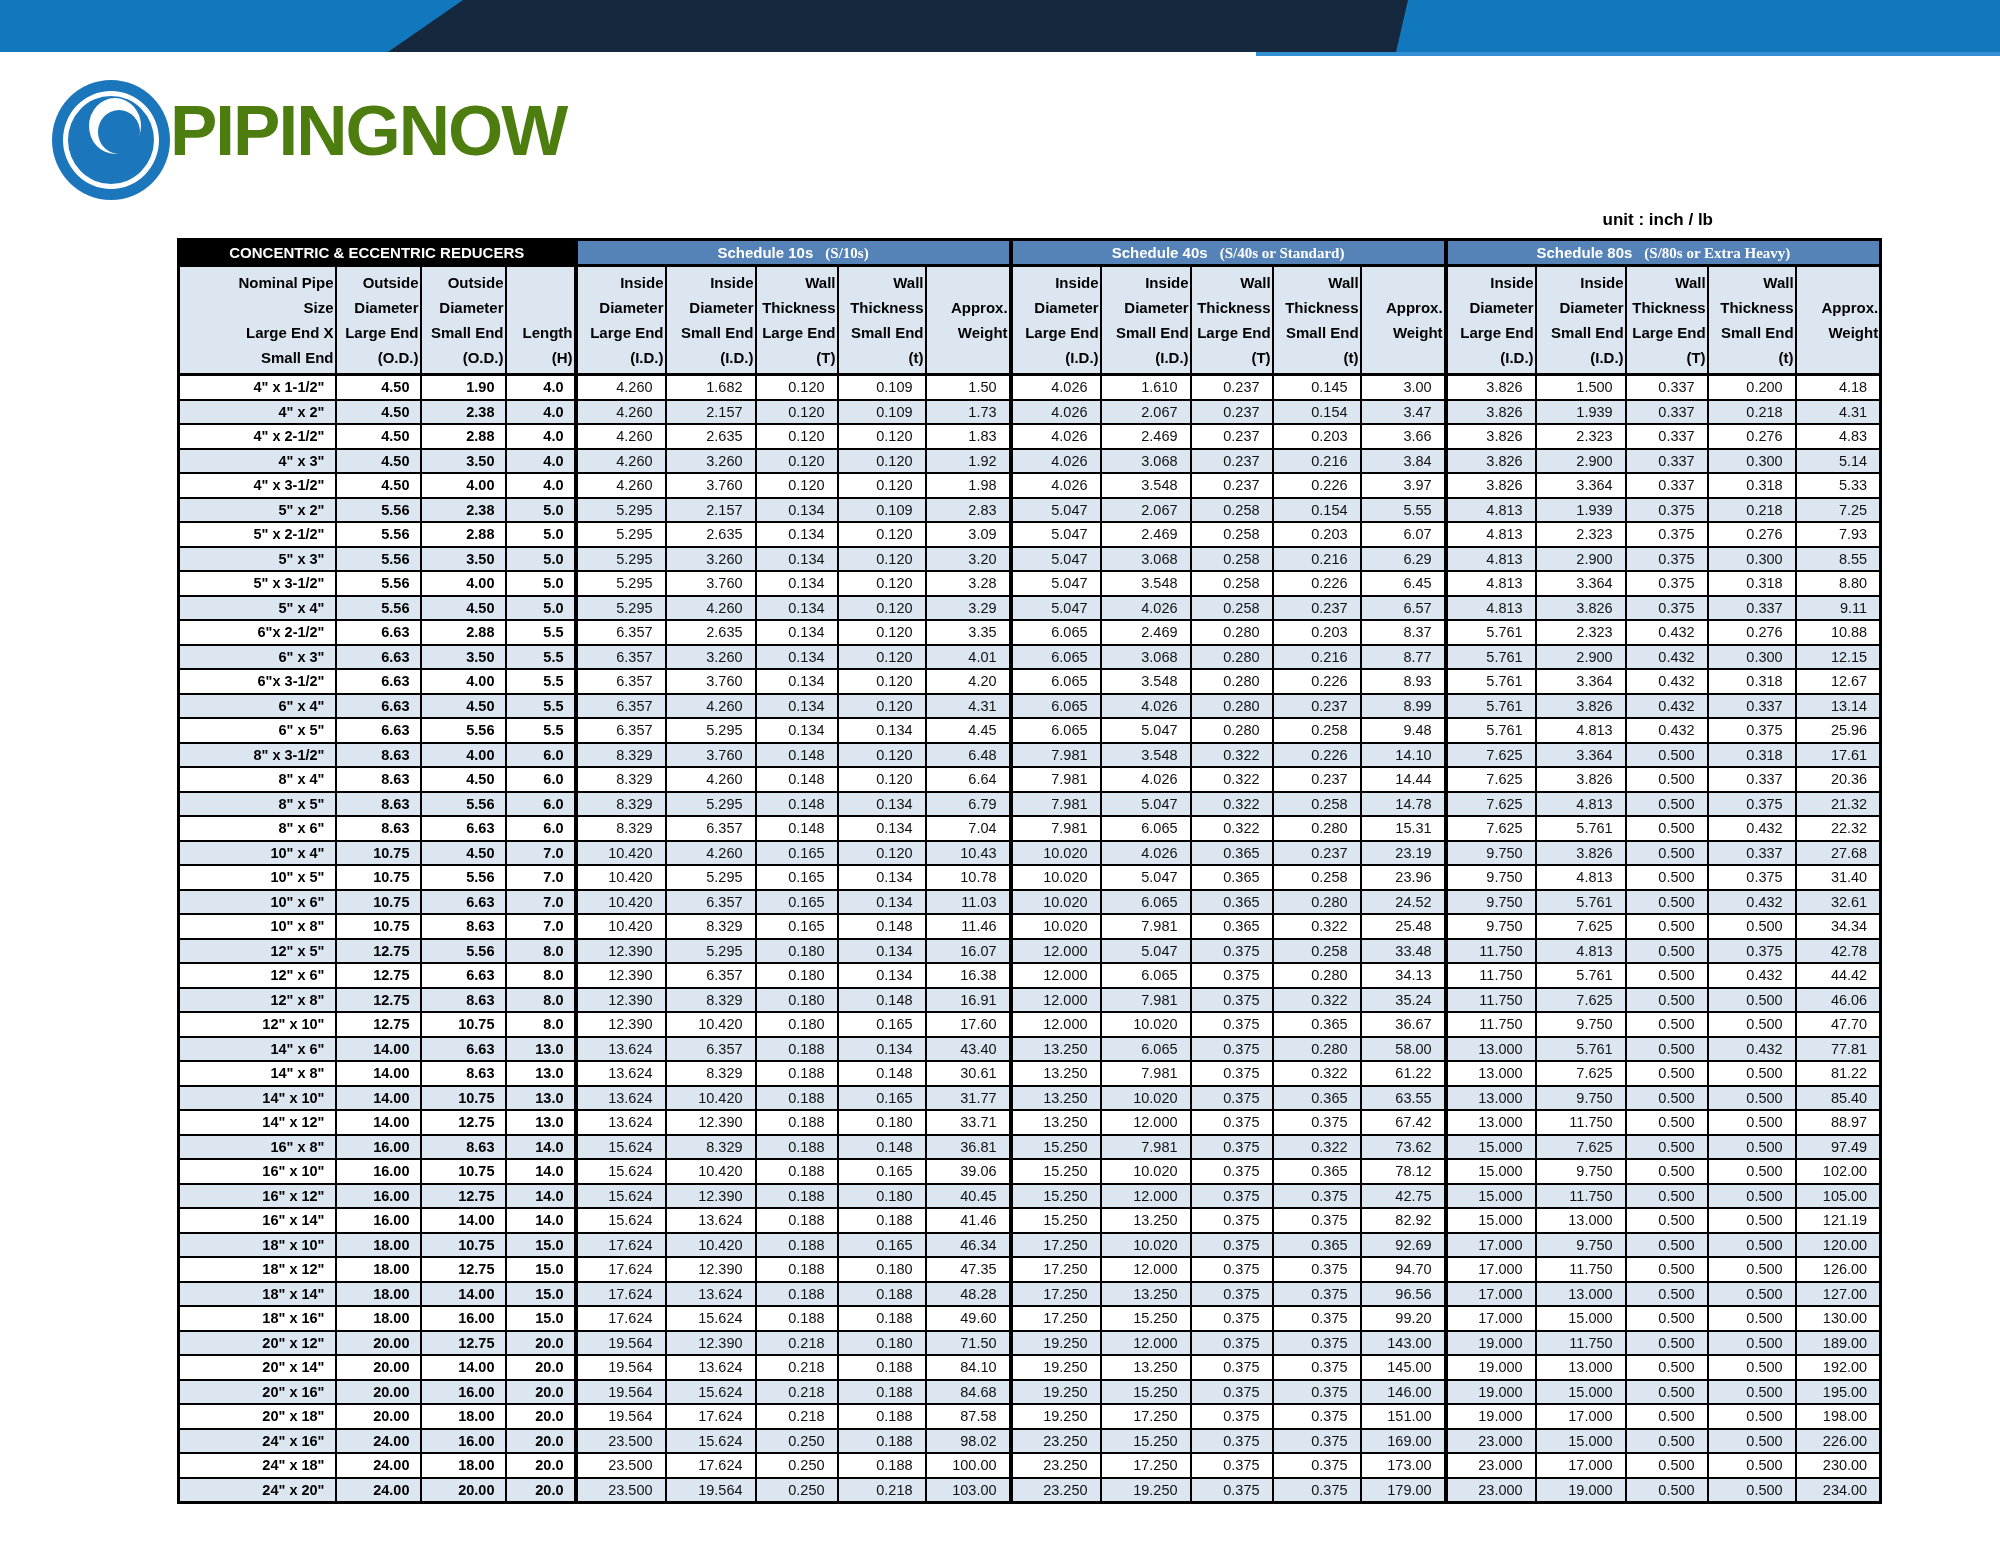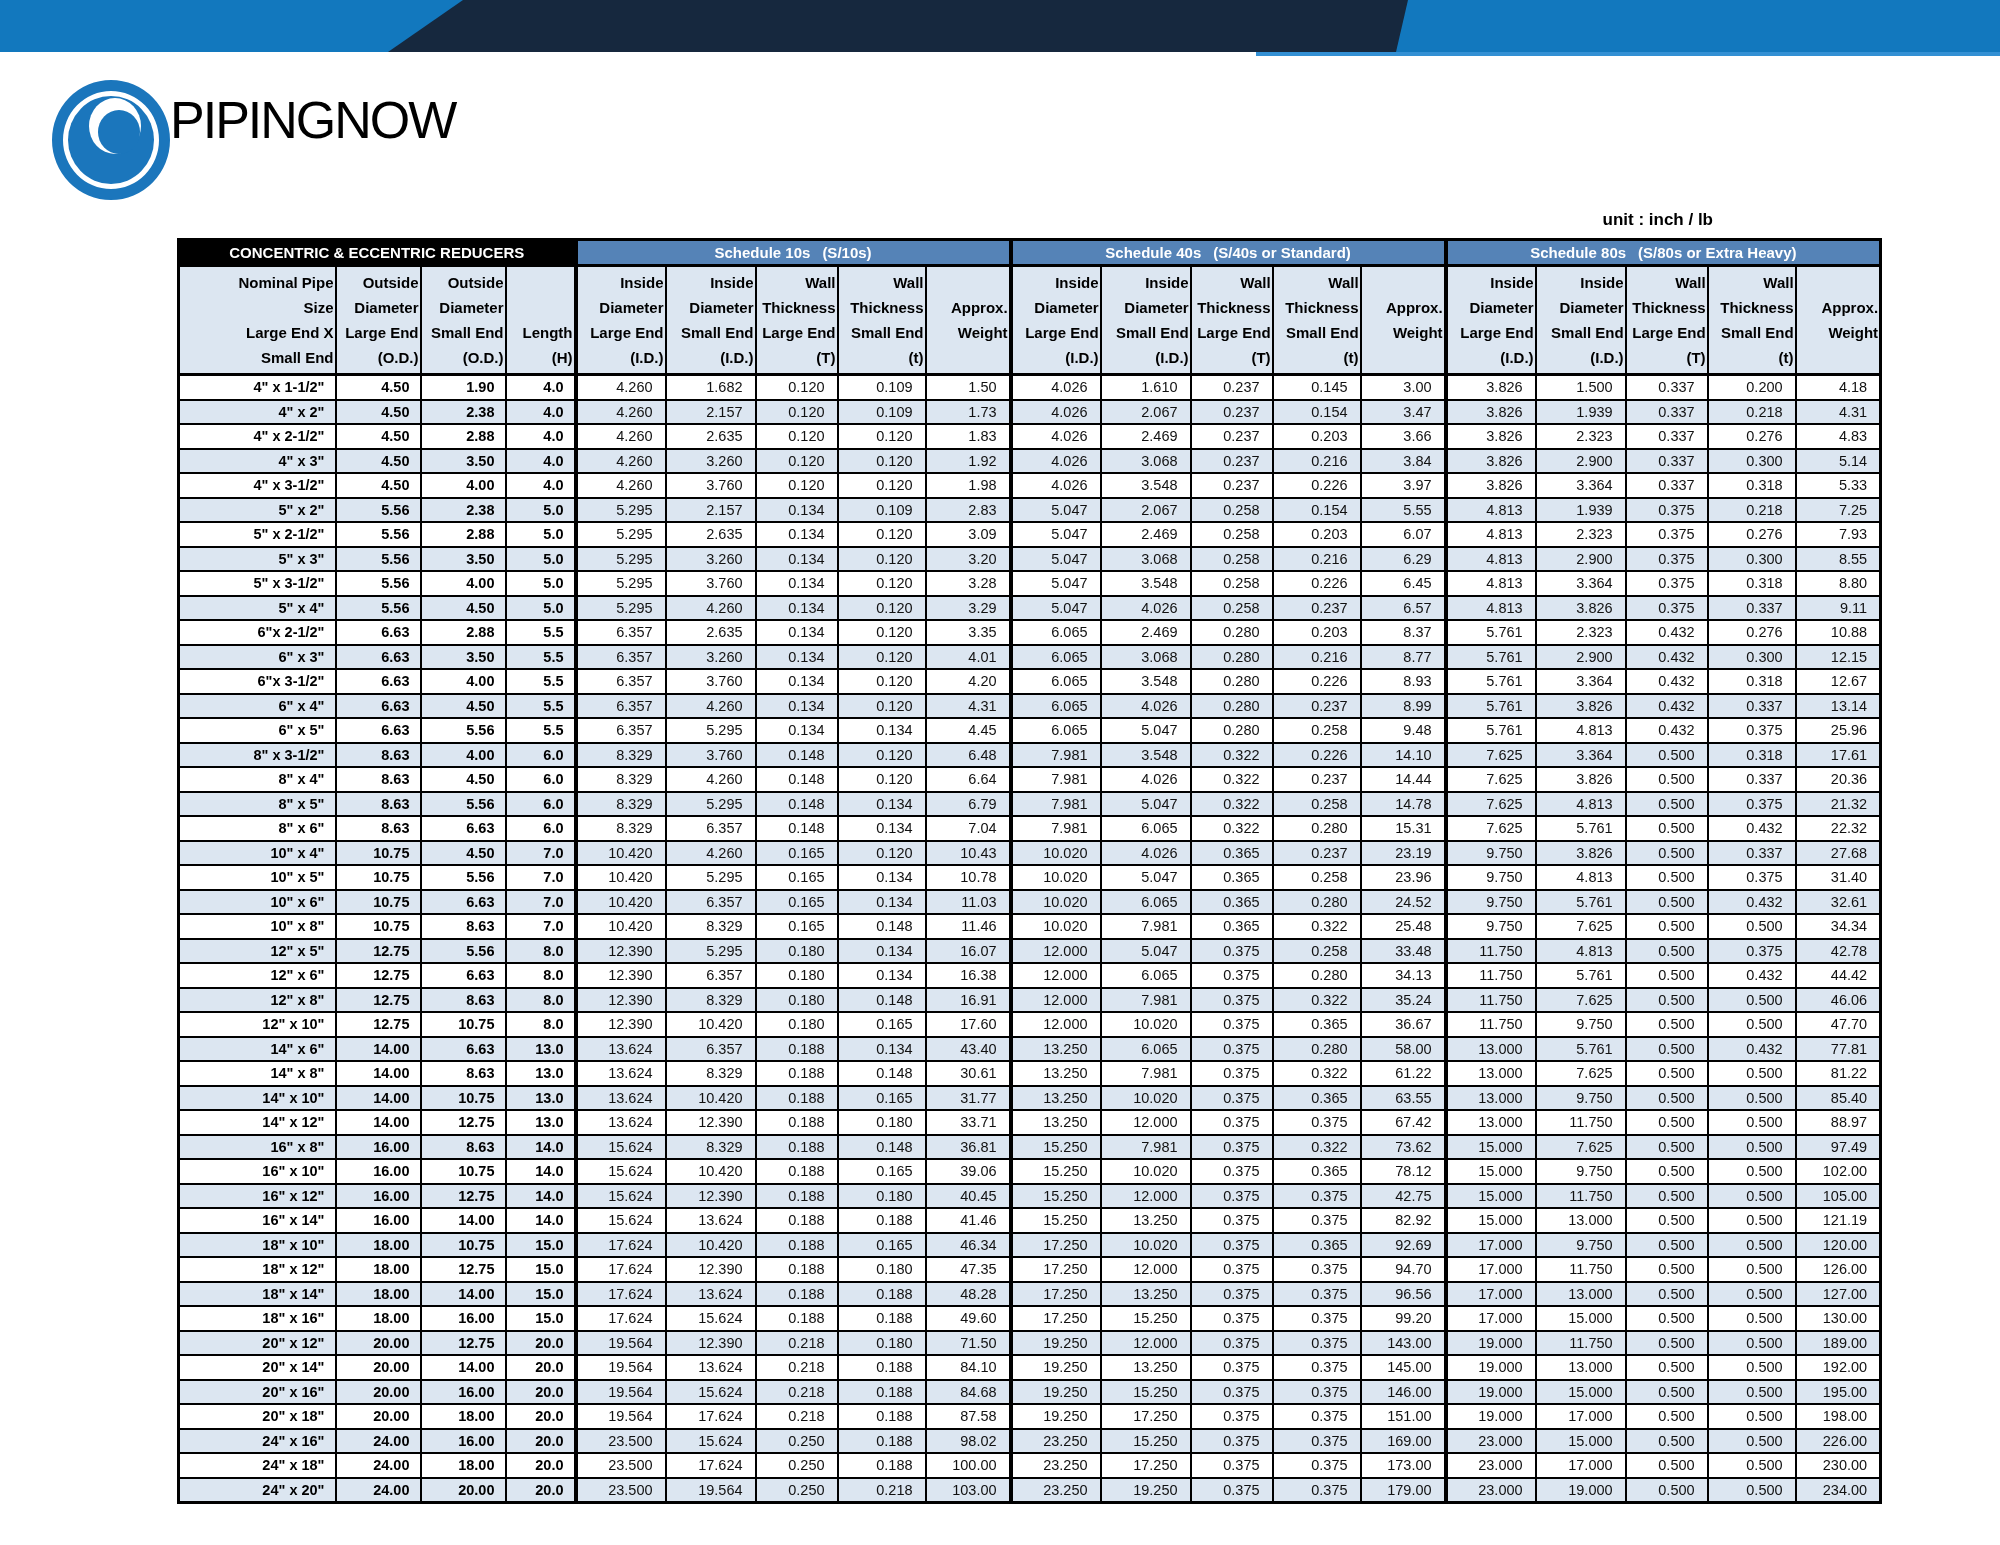--- a/index.html
+++ b/index.html
@@ -12,34 +12,34 @@
   .banner-dark{position:absolute;left:388px;top:0;width:1020px;height:52px;background:#16283e;
     clip-path:polygon(75px 0,1020px 0,1008px 100%,0 100%);}
   .banner-strip{position:absolute;top:52px;left:1256px;width:744px;height:4px;background:#3390d4;}
   
   .logo{position:absolute;top:78px;left:52px;height:122px;}
   .logo-mark{position:absolute;left:0;top:2px;width:118px;height:120px;border:11px solid #1b76bc;
     border-radius:50%;box-sizing:border-box;}
   .logo-disc{position:absolute;left:5px;top:5px;width:86px;height:88px;background:#1b76bc;border-radius:50%;}
   .logo-hole{position:absolute;left:21px;top:2px;width:52px;height:56px;background:#ffffff;border-radius:50%;}
   .logo-ball{position:absolute;left:9px;top:12px;width:42px;height:44px;background:#1b76bc;border-radius:50%;}
-  .brand-text{position:absolute;left:118px;top:12px;font-size:52px;font-weight:normal;
-    color:#000000;letter-spacing:-2px;white-space:nowrap;}
+  .brand-text{position:absolute;left:118px;top:12px;font-size:71px;font-weight:bold;
+    color:#4d7c0f;letter-spacing:-2px;white-space:nowrap;}
   
   .unit-label{position:absolute;top:210px;left:133px;width:1580px;text-align:right;
     font-size:17px;font-weight:bold;color:#000;}
   
   .tbl-wrap{position:absolute;top:238px;left:133px;padding-left:44px;}
   table{border-collapse:collapse;table-layout:fixed;width:1702px;border:3px solid #000;}
   th,td{border:2px solid #000;overflow:hidden;white-space:nowrap;}
   th.gs,td.gs{border-left:4px solid #000;}
   tr.band-row th{height:21px;background:#5583b7;color:#ffffff;font-size:15px;font-weight:bold;
     text-align:center;border-bottom:3px solid #000;}
   tr.band-row th.corner{background:#000000;}
-  .band-sub{margin-left:12px;}
+  .band-sub{margin-left:12px;font-family:Liberation Serif, serif;}
   tr.head-row th{height:102px;background:#dce6f1;color:#000;font-size:15px;font-weight:bold;
     text-align:right;line-height:25px;vertical-align:middle;border-bottom:3px solid #000;}
   tr.head-row th.vb{vertical-align:bottom;padding-bottom:3px;}
   tbody td{height:22.5px;font-size:14.5px;text-align:right;padding:0 12px 0 0;color:#111;background:#ffffff;}
   tbody tr.alt td{background:#dce6f1;}
   tbody td.fixed{font-weight:bold;padding-right:10px;color:#000;}
 </style>
 </head>
 <body>
 

